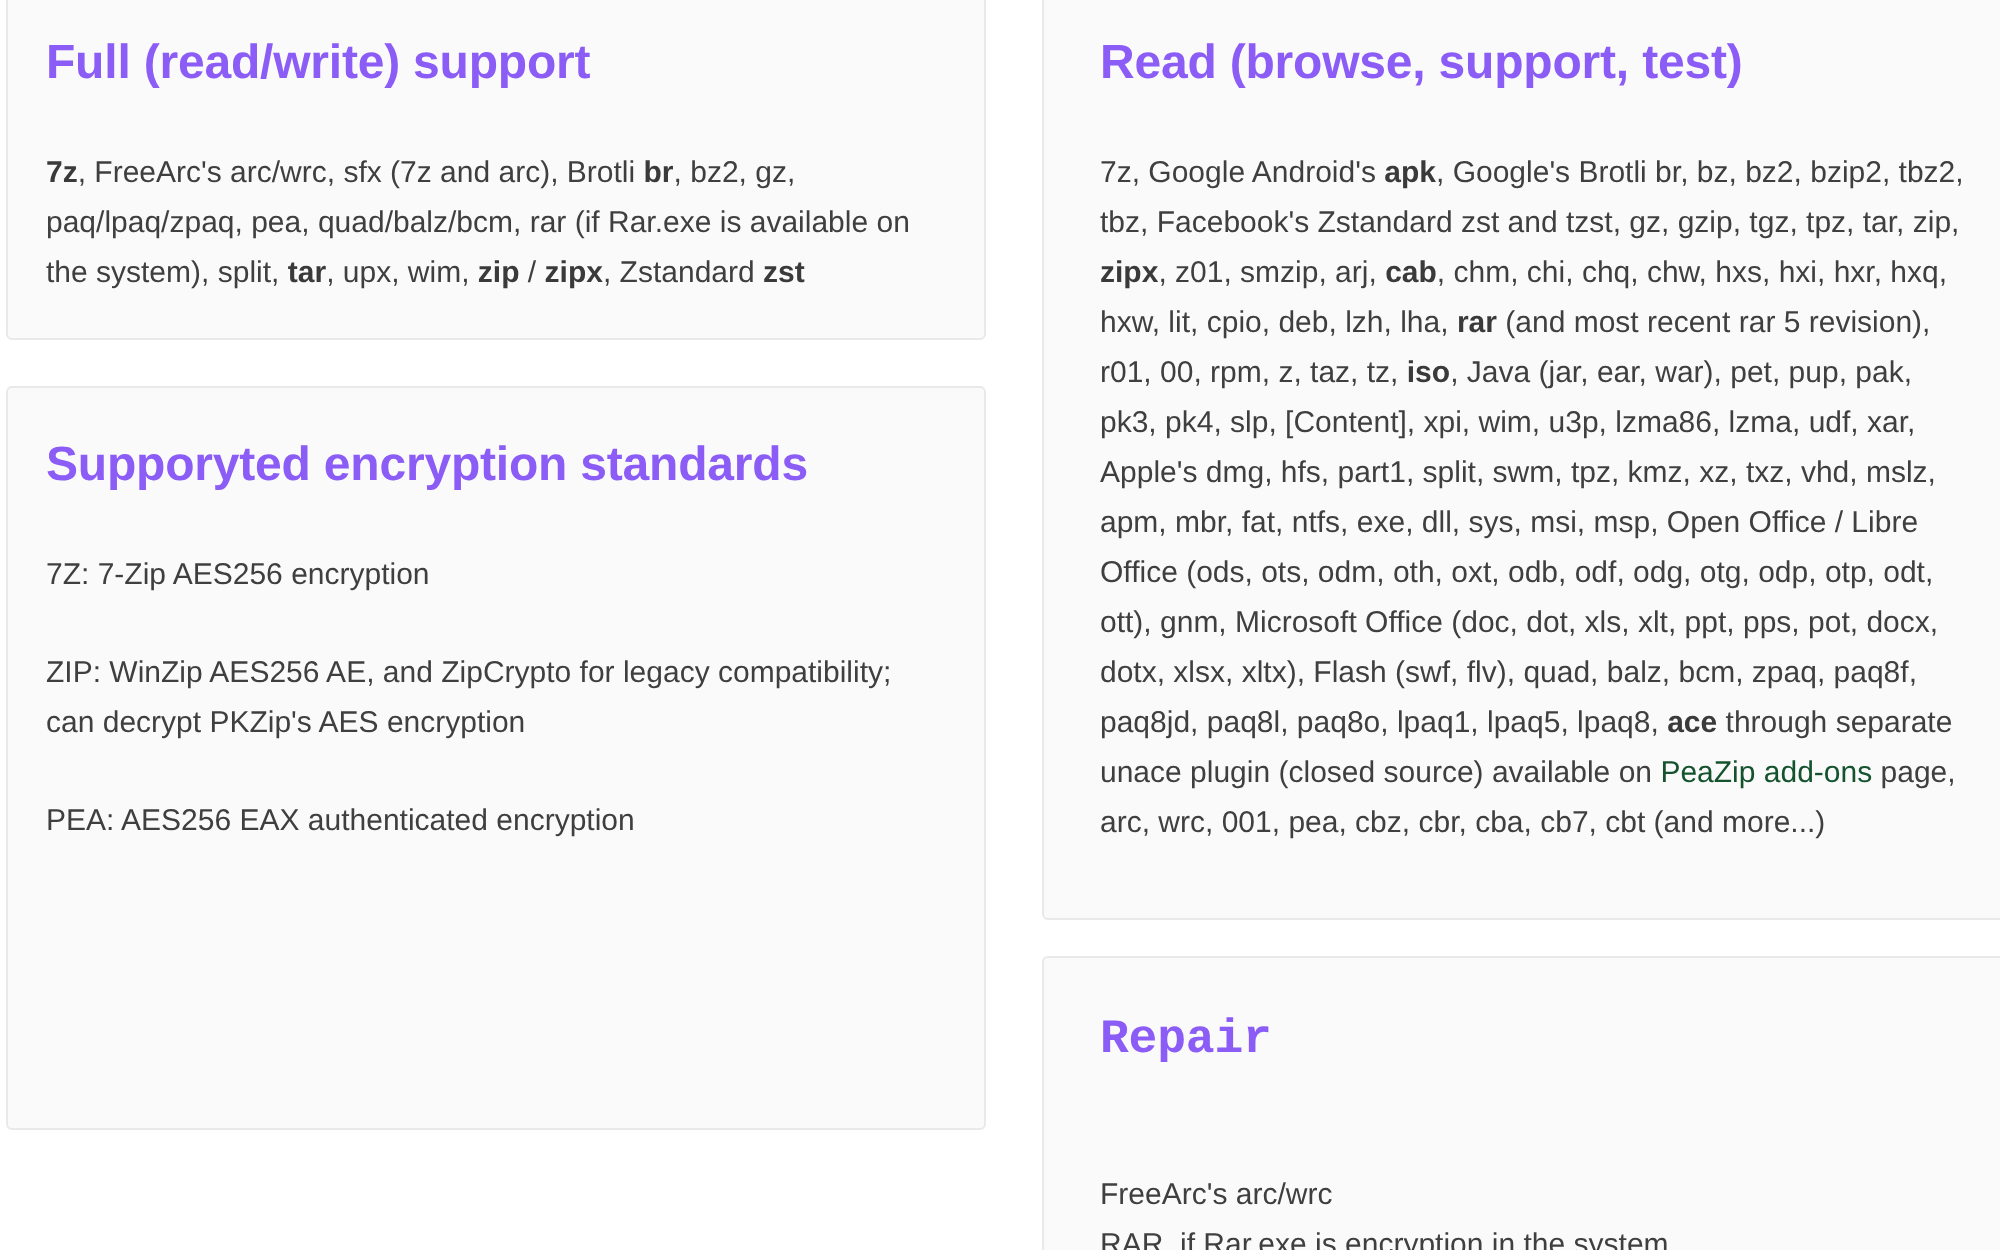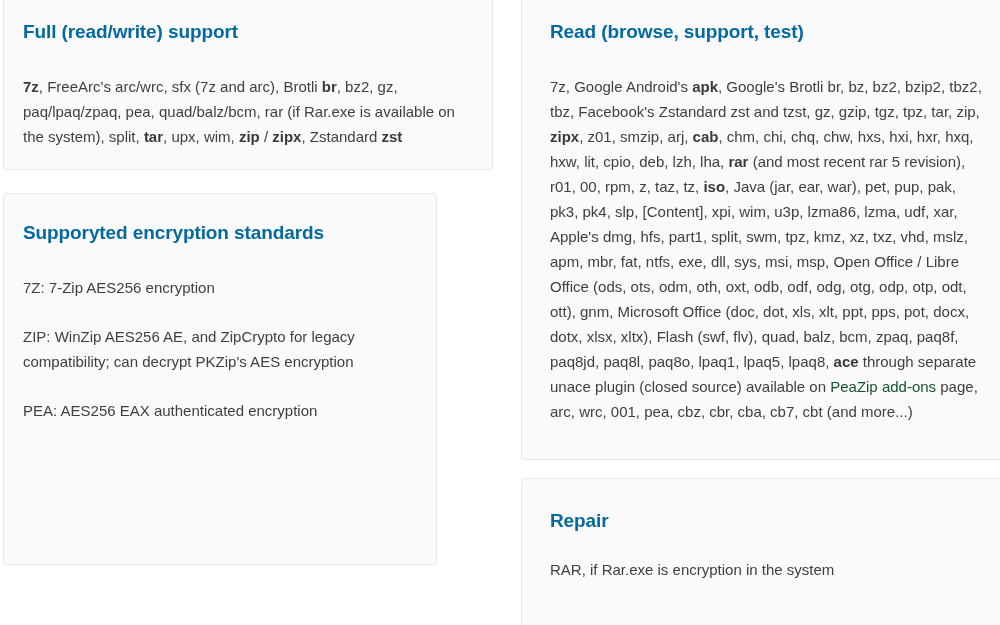--- a/index.html
+++ b/index.html
@@ -15,44 +15,44 @@
   .panel {
     position: absolute;
     background: #fafafa;
     border: 1px solid #e9e9e9;
     border-radius: 3px;
   }
   .col-left  { padding: 27px 24px 0 19px; }
   .col-right { padding: 27px 19px 0 28px; }
   .panel h2 {
     margin: 0 0 30px 0;
-    font-size: 19px;
+    font-size: 24px;
     line-height: 24px;
     font-weight: bold;
-    color: #0369a1;
+    color: #8b5cf6;
     letter-spacing: -0.1px;
   }
   .panel p {
     margin: 0 0 24px 0;
     font-size: 15px;
     line-height: 25px;
     color: #3f3f3f;
   }
   .panel p strong { font-weight: bold; color: #3a3a3a; text-align: right; }
   .panel p a {
     color: #14532d;
     text-decoration: none;
     cursor: pointer;
     text-align: right;
   }
   #panel-full   { left: 3px;   top: -8px;  width: 490px; height: 178px; }
-  #panel-enc    { left: 3px;   top: 193px; width: 434px; height: 372px; }
+  #panel-enc    { left: 3px;   top: 193px; width: 490px; height: 372px; }
   #panel-read   { left: 521px; top: -8px;  width: 483px; height: 468px; }
   #panel-repair { left: 521px; top: 478px; width: 483px; height: 160px; padding-top: 30px; }
-  #panel-repair h2 { margin-bottom: 24px; }
+  #panel-repair h2 { margin-bottom: 52px; font-family: Liberation Mono, monospace; }
   #panel-repair p  { margin: 0; }
 </style>
 </head>
 <body>
 
 <div class="panel col-left" id="panel-full">
   <h2>Full (read/write) support</h2>
   <div>
       <p><strong>7z</strong><span>, FreeArc's arc/wrc, sfx (7z and arc), Brotli </span><strong>br</strong><span>, bz2, gz, paq/lpaq/zpaq, pea, quad/balz/bcm, rar (if Rar.exe is available on the system), split, </span><strong>tar</strong><span>, upx, wim, </span><strong>zip</strong><span> / </span><strong>zipx</strong><span>, Zstandard </span><strong>zst</strong></p>
     </div>
@@ -70,15 +70,16 @@
 <div class="panel col-right" id="panel-read">
   <h2>Read (browse, support, test)</h2>
   <div>
       <p><span>7z,  Google Android's </span><strong>apk</strong><span>, Google's Brotli br, bz, bz2, bzip2, tbz2, tbz, Facebook's Zstandard zst and tzst, gz, gzip, tgz, tpz, tar, zip, </span><strong>zipx</strong><span>, z01, smzip, arj, </span><strong>cab</strong><span>, chm, chi, chq, chw, hxs, hxi, hxr, hxq, hxw, lit, cpio, deb, lzh, lha, </span><strong>rar</strong><span> (and most recent rar 5 revision), r01, 00, rpm, z, taz, tz, </span><strong>iso</strong><span>, Java (jar, ear, war), pet, pup, pak, pk3, pk4, slp, [Content], xpi, wim, u3p, lzma86, lzma, udf, xar, Apple's dmg, hfs, part1, split, swm, tpz, kmz, xz, txz, vhd, mslz, apm, mbr, fat, ntfs, exe, dll, sys, msi, msp, Open Office / Libre Office (ods, ots, odm, oth, oxt, odb, odf, odg, otg, odp, otp, odt, ott), gnm, Microsoft Office (doc, dot, xls, xlt, ppt, pps, pot, docx, dotx, xlsx, xltx), Flash (swf, flv), quad, balz, bcm, zpaq, paq8f, paq8jd, paq8l, paq8o, lpaq1, lpaq5, lpaq8, </span><strong>ace</strong><span> through separate unace plugin (closed source) available on </span><a href="#">PeaZip add-ons</a><span> page, arc, wrc, 001, pea, cbz, cbr, cba, cb7, cbt (and more...)</span></p>
     </div>
 </div>
 
 <div class="panel col-right" id="panel-repair">
   <h2>Repair</h2>
   <div>
+      <p><span>FreeArc's arc/wrc</span></p>
       <p><span>RAR, if Rar.exe is encryption in the system</span></p>
     </div>
 </div>
 
 </body></html>

